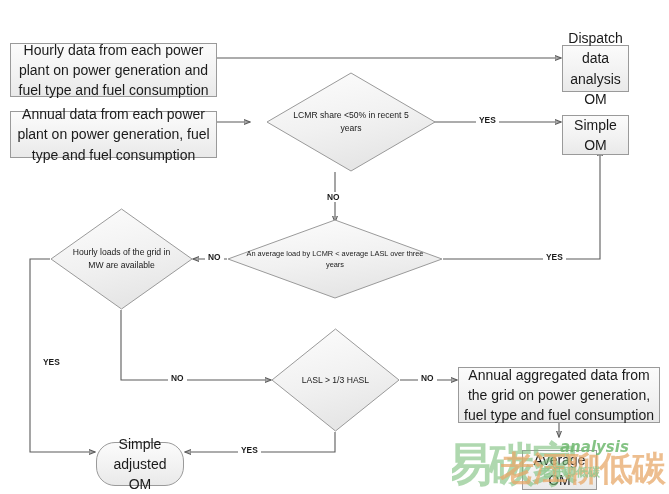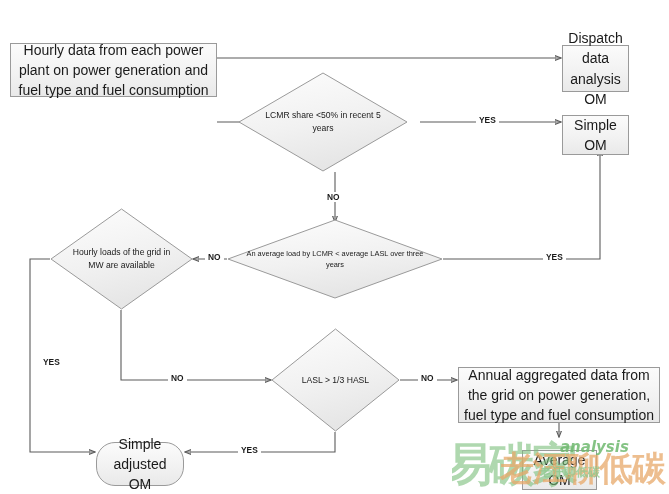--- a/index.html
+++ b/index.html
@@ -95,30 +95,33 @@
 
     <path d="M335,432 L335,452 L185,452" marker-end="url(#ah)"></path>
 
     <path d="M559,411 L559,437" marker-end="url(#ah)"></path>
   </svg>
 
   <div class="node pbox" style="left:10px;top:31px;width:207px;height:54px;">
     <span>Hourly data from each power plant on power generation and fuel type and fuel consumption</span>
   </div>
 
+  <div class="node pbox" style="left:10px;top:99px;width:207px;height:47px;">
+    <span>Annual data from each power plant on power generation, fuel type and fuel consumption</span>
+  </div>
 
   <div class="node pbox" style="left:562px;top:33px;width:67px;height:47px;">
     <span>Dispatch data analysis OM</span>
   </div>
 
   <div class="node pbox" style="left:562px;top:103px;width:67px;height:40px;">
     <span>Simple OM</span>
   </div>
 
-  <div class="node diamond" style="left:238px;top:72px;width:170px;height:100px;">
+  <div class="node diamond" style="left:266px;top:72px;width:170px;height:100px;">
     <svg class="dshape" viewBox="0 0 170 100" preserveAspectRatio="none">
       <defs>
         <linearGradient id="dg1" x1="0" y1="0" x2="0.35" y2="1">
           <stop offset="0%" stop-color="#fdfdfd"></stop>
             <stop offset="60%" stop-color="#f1f1f1"></stop>
             <stop offset="100%" stop-color="#e6e6e6"></stop>
         </linearGradient>
       </defs>
       <polygon points="85,1 169,50 85,99 1,50" fill="url(#dg1)" stroke="#9a9a9a" stroke-width="1"></polygon>
     </svg>

